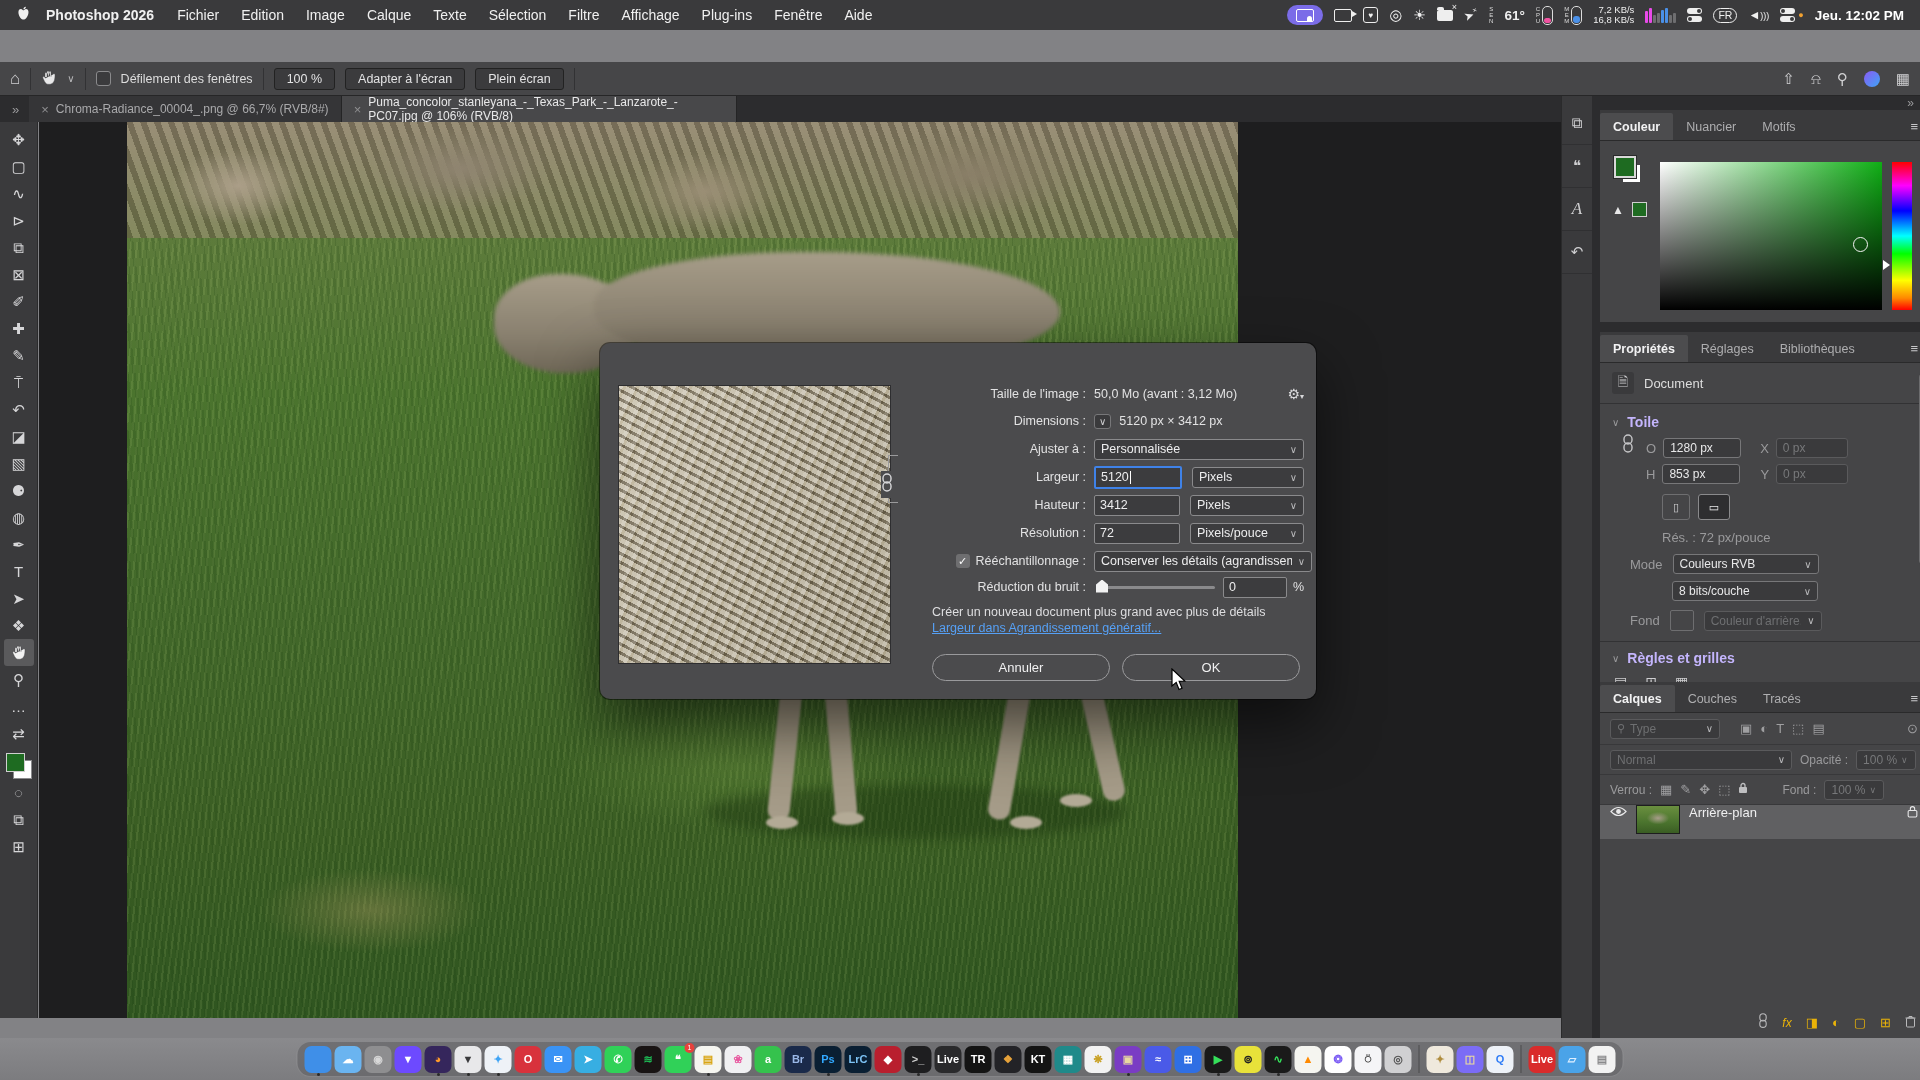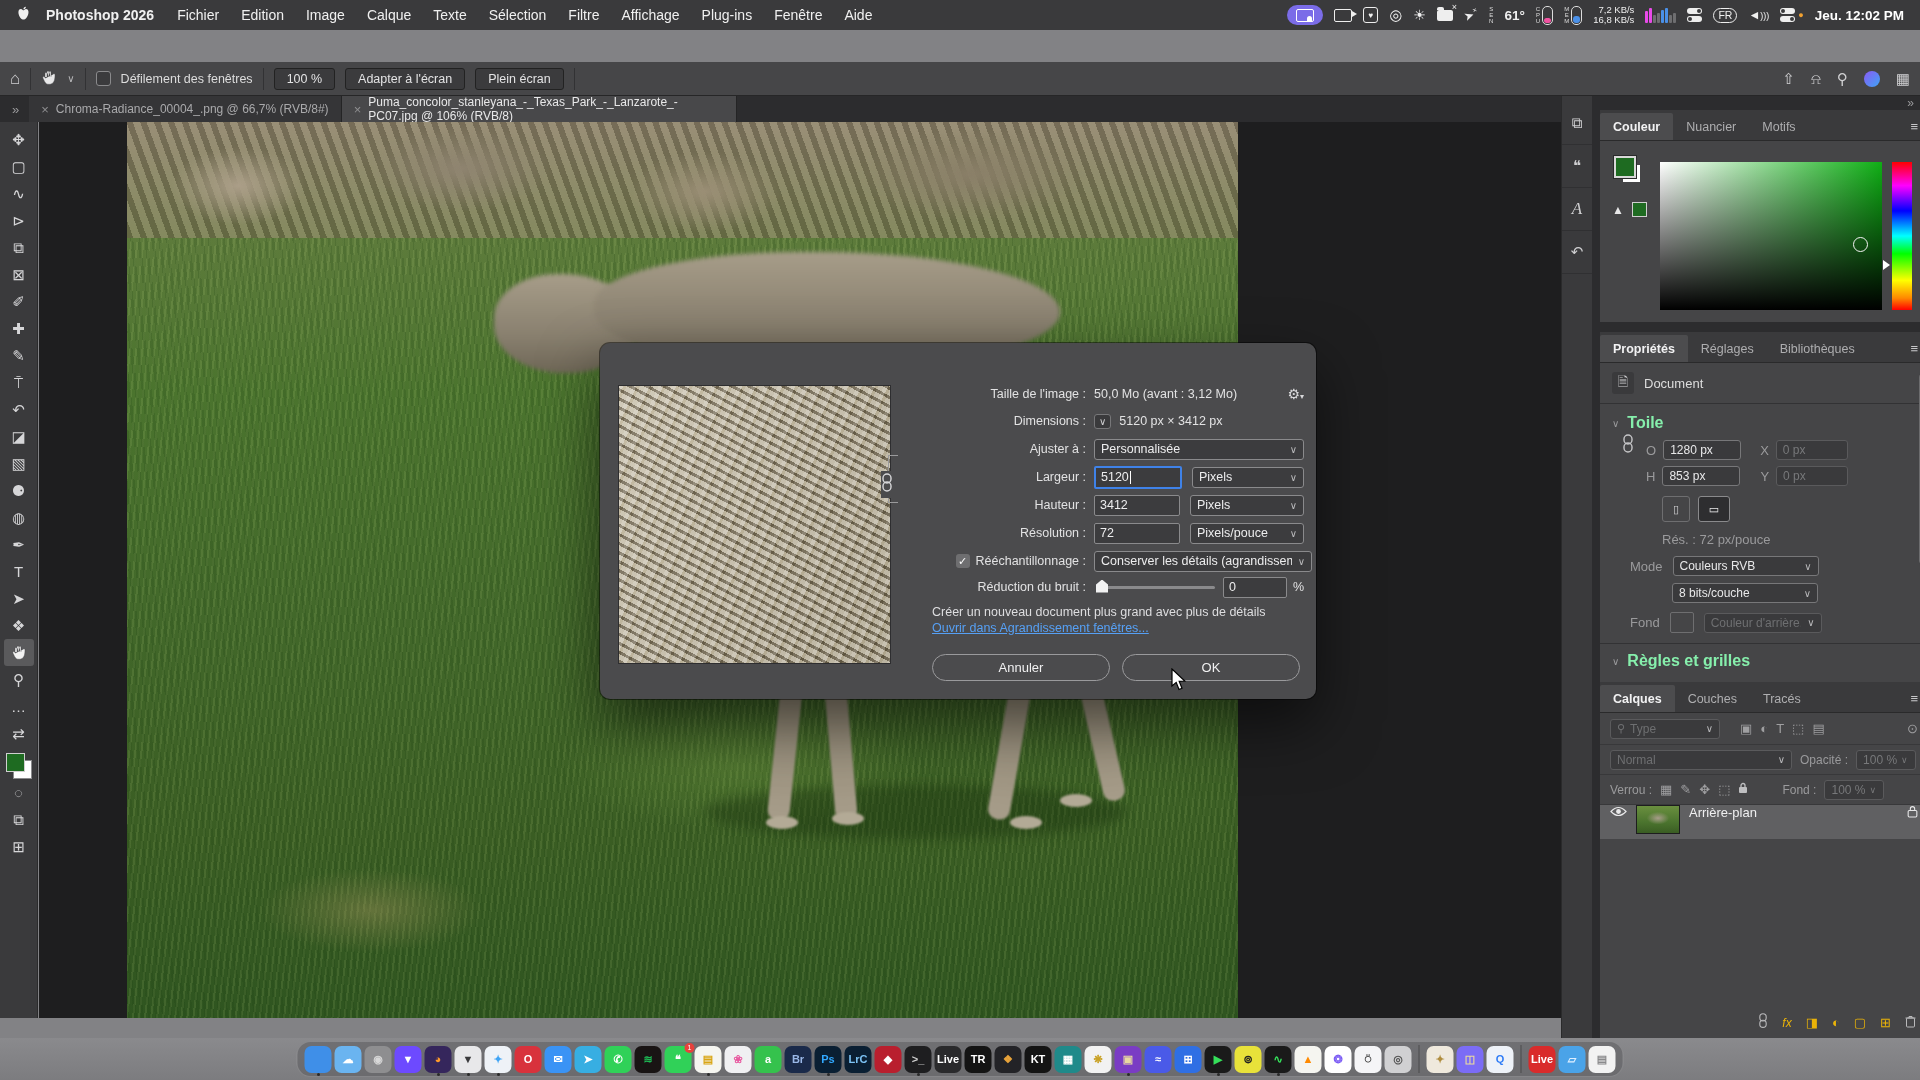--- a/index.html
+++ b/index.html
@@ -96,21 +96,21 @@
   .ptab{padding:7px 13px 6px;font-size:12.5px;color:#aeaeb0;background:#3a3a3c;}
   .ptab.active{background:#4c4c4e;color:#f2f2f3;font-weight:bold;border-radius:2px 2px 0 0;}
   .pmenu{margin-left:auto;padding:0 10px 6px;color:#c6c6c8;font-size:13px;}
   .fld{background:#3a3a3c;border:1px solid #777779;border-radius:3px;color:#e8e8e9;font-size:12px;
     padding:2px 6px;display:inline-flex;align-items:center;}
   .fld.dis{border-color:#5a5a5c;color:#77787a;}
   .ddn{background:#3a3a3c;border:1px solid #777779;border-radius:3px;color:#e8e8e9;font-size:12px;
     padding:2px 6px;display:inline-flex;align-items:center;justify-content:space-between;}
   .ddn .cv{color:#b9b9bb;margin-left:6px;font-size:10px;}
   .ddn.dis{border-color:#5a5a5c;color:#6e6f71;}
-  .seclbl{font-size:16px;font-weight:bold;color:#86efac;}
+  .seclbl{font-size:14px;font-weight:bold;color:#c4b5fd;}
   .gray{color:#9a9a9c;}
   .scroll{position:absolute;right:2px;width:7px;border-radius:4px;background:#6c6c6e;}
   
   #satfield{left:60px;top:52px;width:222px;height:148px;
     background:linear-gradient(to bottom, rgba(0,0,0,0), #000),linear-gradient(to right,#fff,#0fae15);}
   #huebar{left:292px;top:52px;width:20px;height:148px;
     background:linear-gradient(180deg,#f00,#f0f 16%,#00f 33%,#0ff 50%,#0f0 62%,#ff0 80%,#f80 92%,#f00);}
   .ring{position:absolute;width:13px;height:13px;border:1.5px solid #f4f4f4;border-radius:50%;}
   .huemark{position:absolute;left:-9px;width:0;height:0;border-top:5px solid transparent;border-bottom:5px solid transparent;border-left:7px solid #fff;}
   .cswatch{position:absolute;}
@@ -626,21 +626,21 @@
         <span class="dlabel">Réduction du bruit :</span>
         <span class="slider">
             <span class="sthumb"></span>
           </span>
         <span class="din" style="width:52px;">
             <span>0</span>
           </span>
         <span class="dval" style="margin-left:6px;">%</span>
       </div>
       <div class="dhint">Créer un nouveau document plus grand avec plus de détails</div>
-      <div class="dlink">Ouvrir dans Agrandissement fenêtres...</div>
+      <div class="dlink">Largeur dans Agrandissement génératif...</div>
     </div>
     <button class="dbtn" style="left:332px;top:311px;width:178px;">Annuler</button>
     <button class="dbtn" style="left:522px;top:311px;width:178px;">OK</button>
   </div>
 
   <svg id="cursor" class="abs" style="left:1168px;top:668px;" width="20" height="24" viewBox="0 0 20 24">
     <path d="M4 1 L4 18 L8.2 14.4 L11 21.5 L14 20.2 L11.2 13.4 L16.8 13 Z" fill="#fff" stroke="#000" stroke-width="1.2"></path>
   </svg>
 
   <div id="deskstrip" class="abs">

